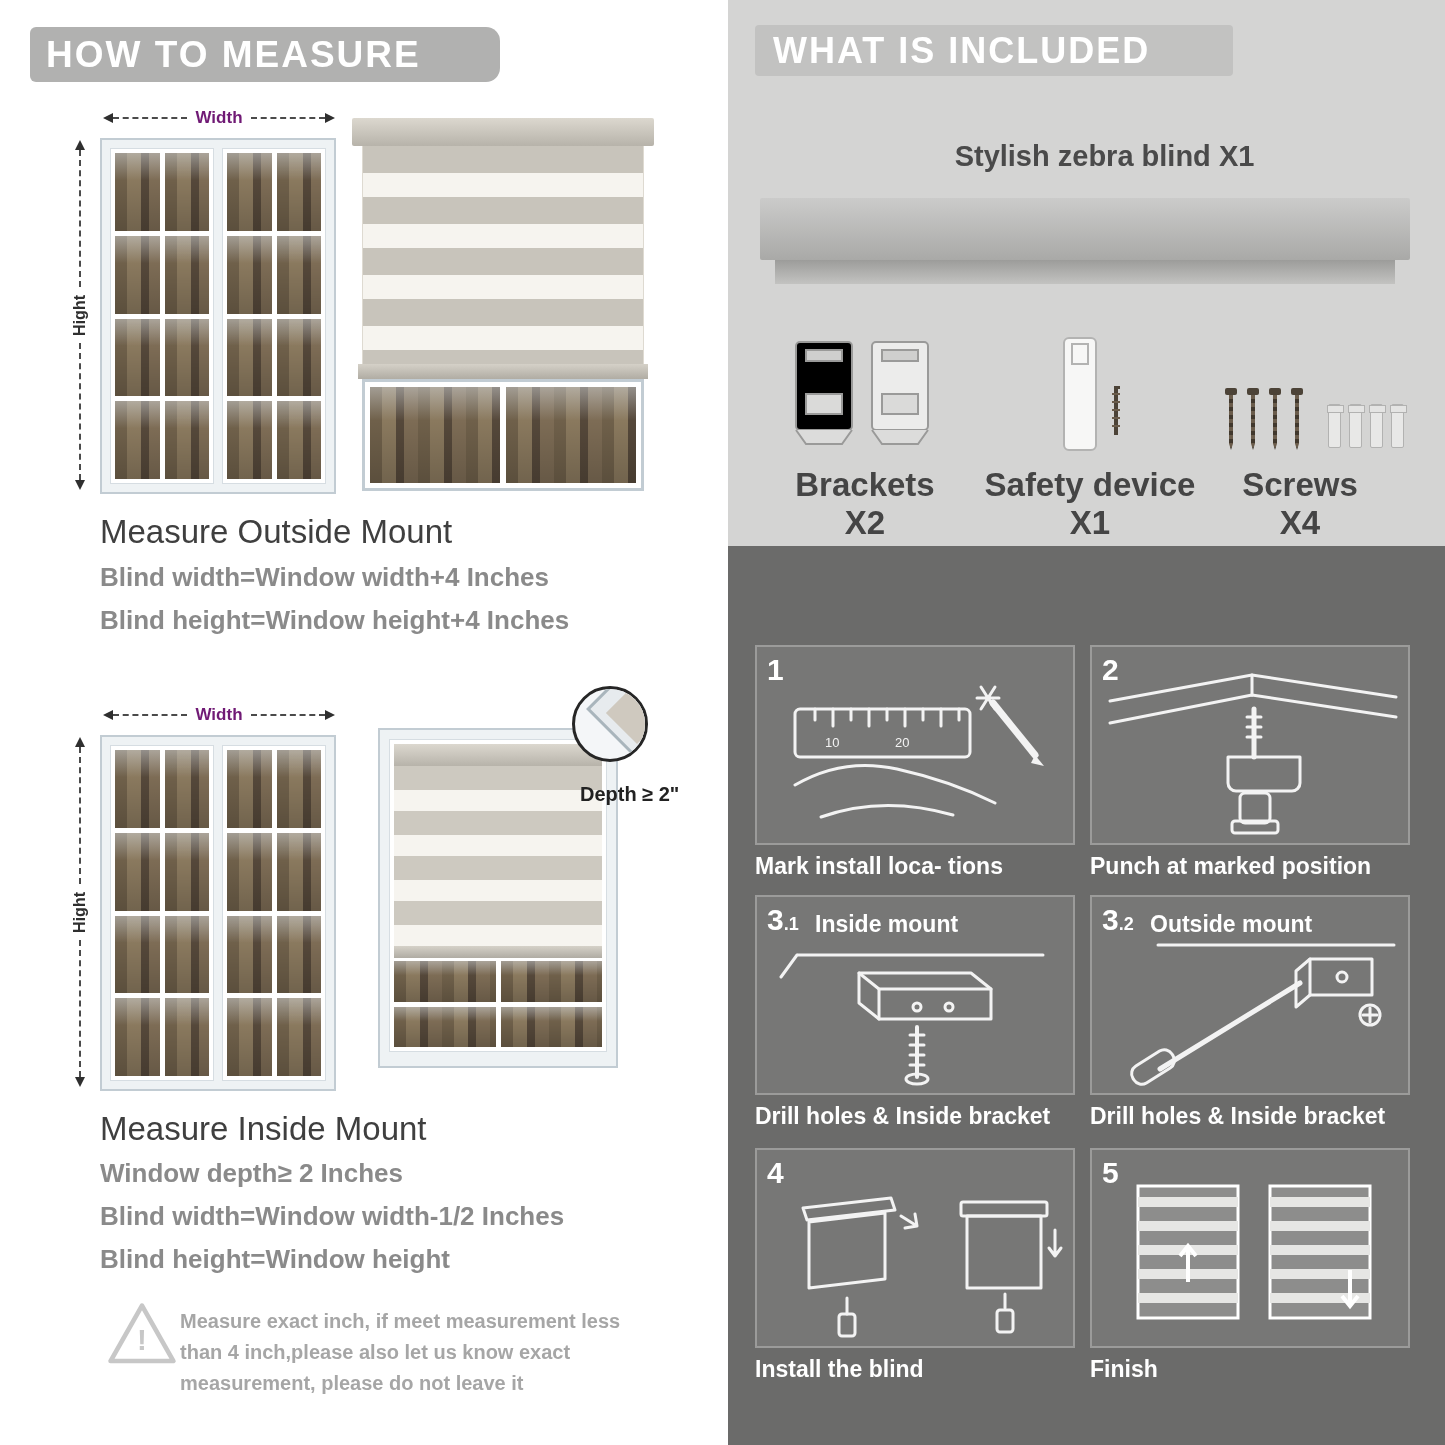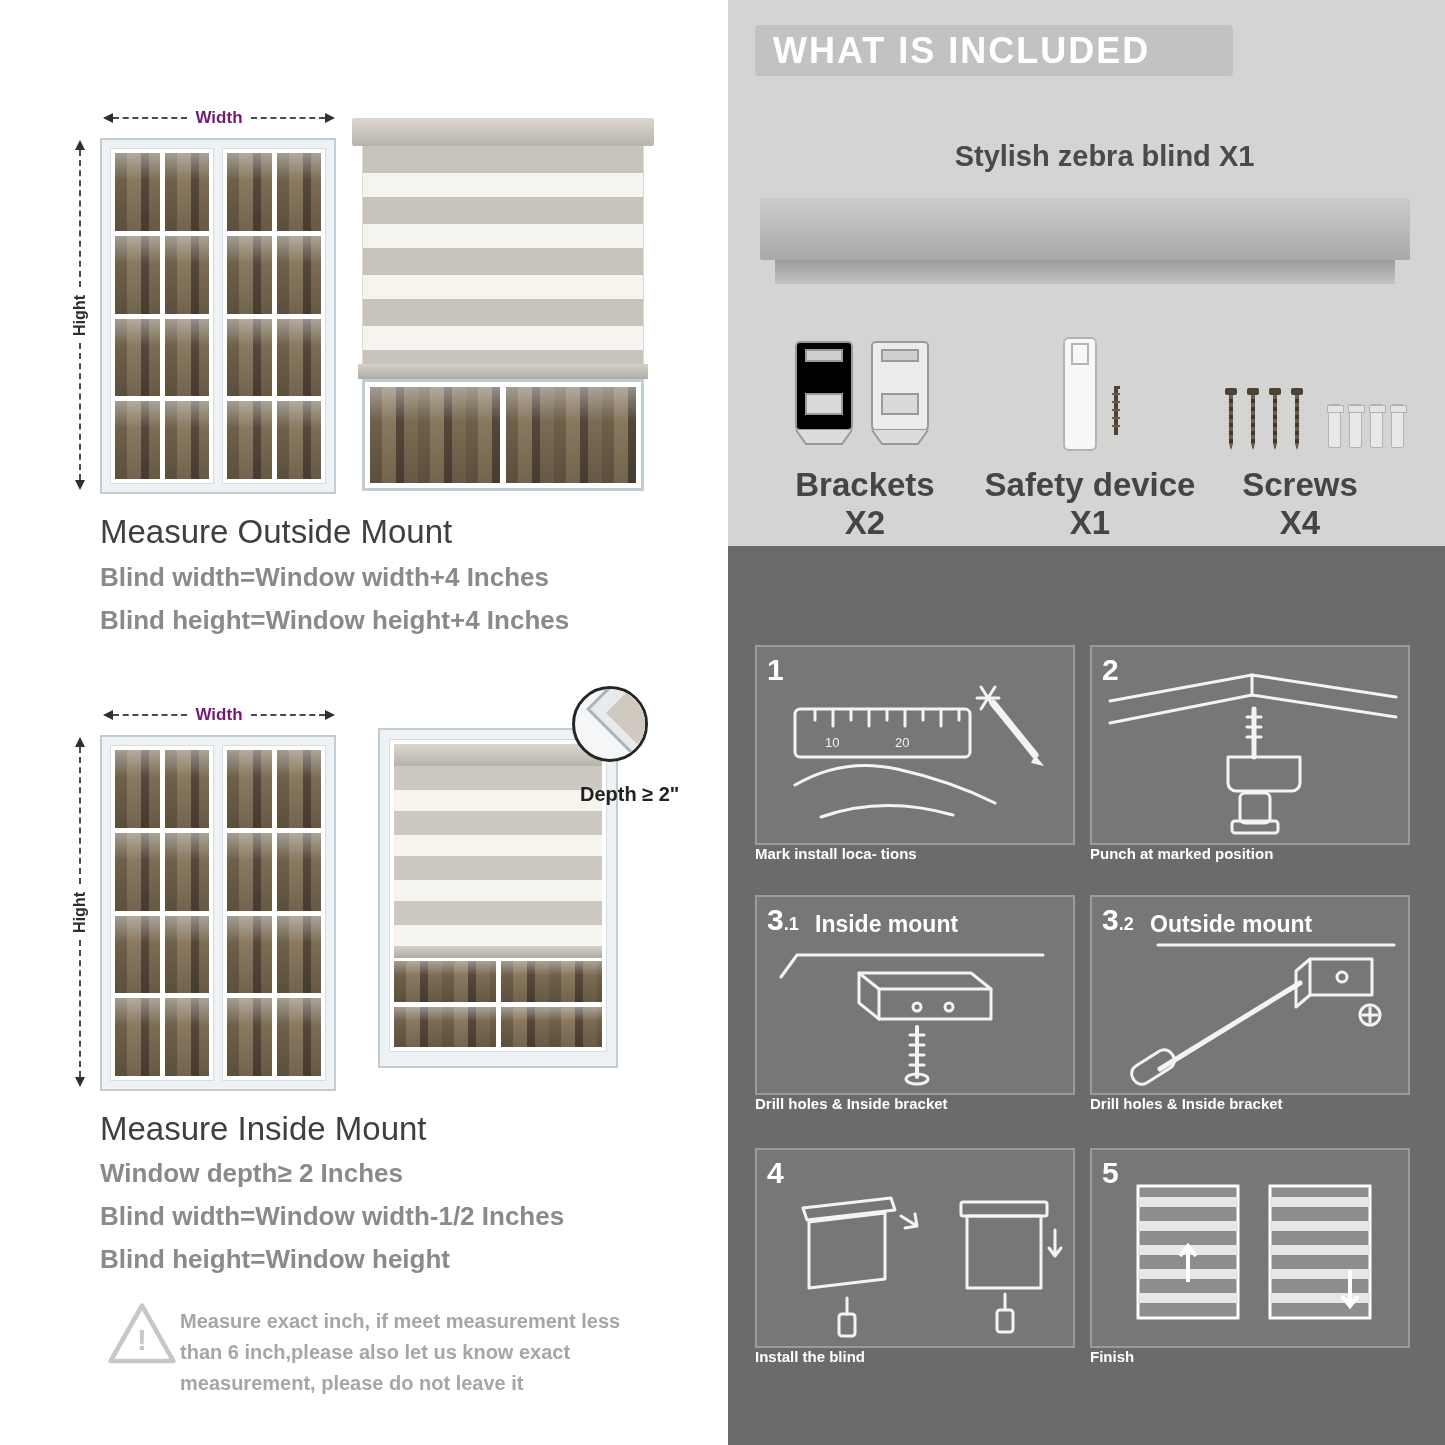--- a/index.html
+++ b/index.html
@@ -94,27 +94,30 @@
     color:#333; font-size:36px; font-weight:bold; letter-spacing:1px;
     display:flex; align-items:center; padding-left:18px;
   }
   .step { position:absolute; width:320px; }
   .panel { position:relative; height:200px; background:#777776; border:2px solid #9b9b9a; }
   .panel .num-wrap { position:absolute; left:10px; top:6px; color:#fff; font-weight:bold; z-index:2; }
   .panel .num { font-size:30px; }
   .panel .num-sub { font-size:18px; }
   .panel .inner-title { position:absolute; left:58px; top:14px; color:#fff; font-size:23px; font-weight:bold; z-index:2; white-space:nowrap; }
   .panel svg { position:absolute; left:10px; top:14px; width:300px; height:180px; }
-  .step .caption { color:#fff; font-size:15px; font-weight:bold; }
+  .step .caption { margin-top:8px; color:#fff; font-size:23px; font-weight:bold; }
 </style>
 </head>
 <body>
 
 <div class="page">
 
+  <div class="banner-htm">
+    <span>HOW TO MEASURE</span>
+  </div>
 
   <div class="arrow-h" style="left:103px; top:108px; width:232px;">
     <span class="head-l"></span>
     <span class="line"></span>
     <span class="lbl">Width</span>
     <span class="line"></span>
     <span class="head-r"></span>
   </div>
   <div class="arrow-v" style="left:70px; top:140px; height:350px;">
     <span class="head-t"></span>
@@ -215,21 +218,21 @@
   <div class="measure-line" style="top:1158px;">Window depth≥ 2 Inches</div>
   <div class="measure-line" style="top:1201px;">Blind width=Window width-1/2 Inches</div>
   <div class="measure-line" style="top:1244px;">Blind height=Window height</div>
 
   <div class="note-tri">
     <svg viewBox="0 0 80 72">
       <path d="M40 6 L74 66 H6 Z" fill="none" stroke="#c7c7c7" stroke-width="5" stroke-linejoin="round"></path>
       <text x="40" y="54" text-anchor="middle" font-size="32" fill="#c7c7c7" font-weight="bold" font-family="Liberation Sans, sans-serif">!</text>
     </svg>
   </div>
-  <div class="note-text">Measure exact inch, if meet measurement less than 6 inch,please also let us know exact measurement, please do not leave it</div>
+  <div class="note-text">Measure exact inch, if meet measurement less than 4 inch,please also let us know exact measurement, please do not leave it</div>
 
   <div class="right-included">
     <div class="banner-wii">
       <span>WHAT IS INCLUDED</span>
     </div>
     <div class="product-title">Stylish zebra blind X1</div>
     <div class="cassette-bar"></div>
     <div class="cassette-lip"></div>
 
     <div class="item-visual" style="left:62px; top:336px;">

